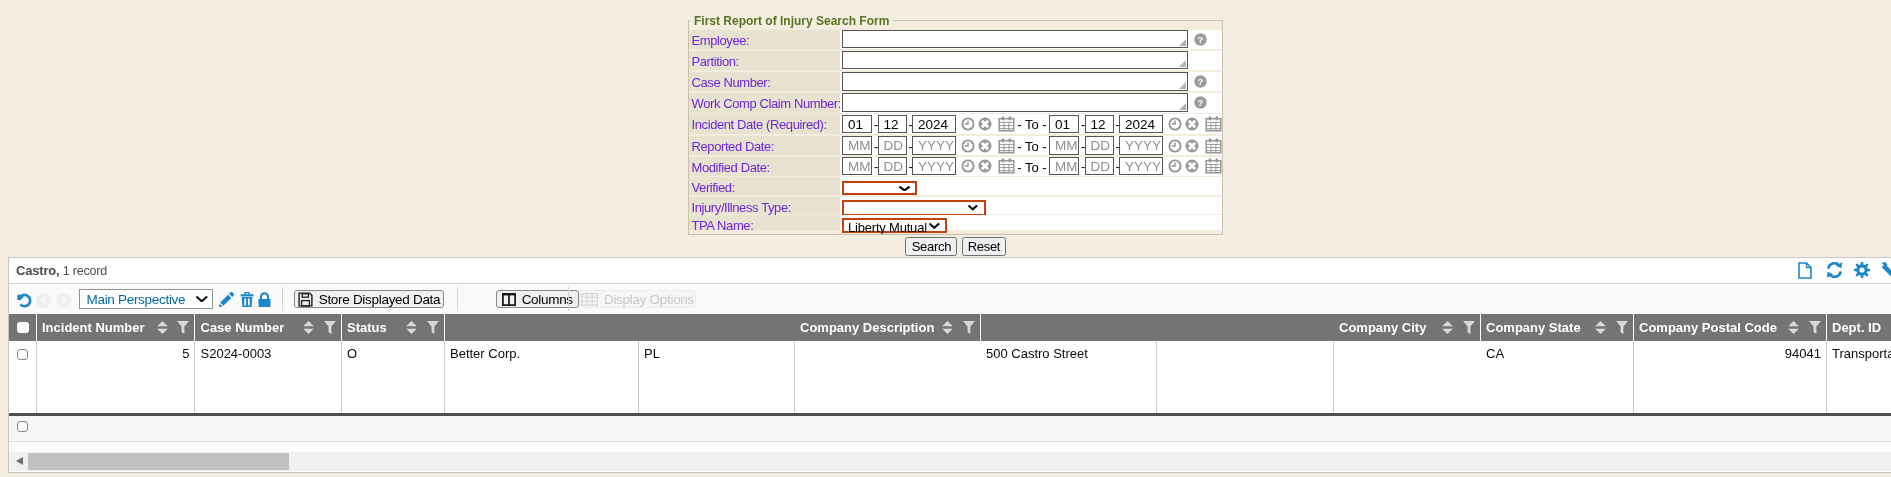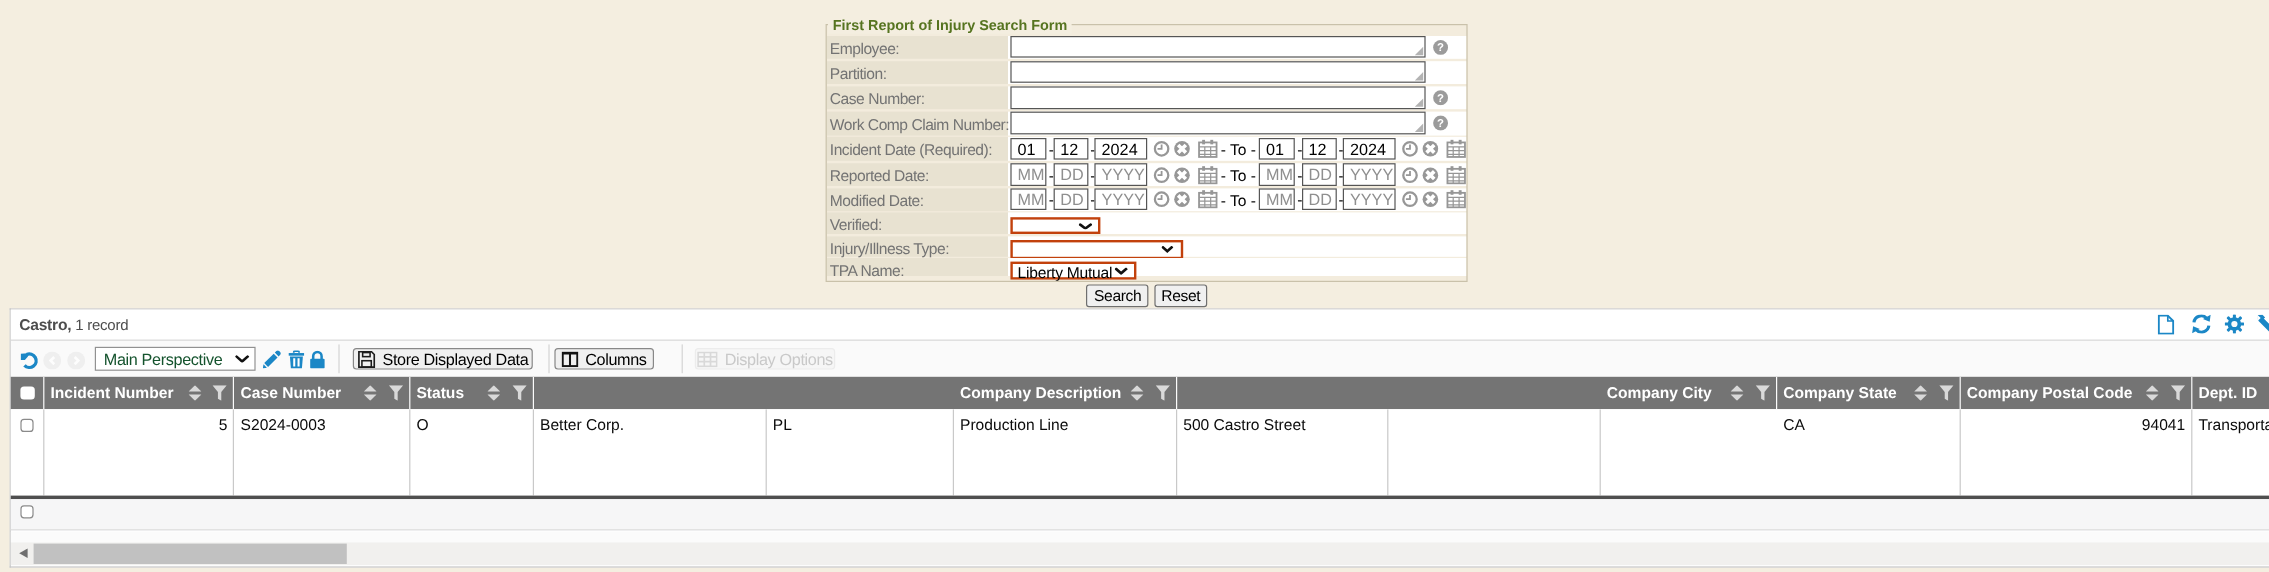--- a/index.html
+++ b/index.html
@@ -1,17 +1,17 @@
 <!DOCTYPE html>
 <html><head><meta charset="utf-8"><style>
 *{margin:0;padding:0;box-sizing:border-box}
 html,body{width:1891px;height:477px;background:#f4eee0;font-family:"Liberation Sans",sans-serif;position:relative;overflow:hidden}
 .a{position:absolute}
 svg{display:block}
-.lbl{font-size:13px;color:#737373;letter-spacing:-0.4px;white-space:nowrap;z-index:2}
+.lbl{font-size:13px;color:#6d28d9;letter-spacing:-0.4px;white-space:nowrap;z-index:2}
 .ta{position:absolute;background:#fff;border:1px solid #555;}
 .grip{position:absolute;right:1px;bottom:1px;width:0;height:0;border-left:7px solid transparent;border-bottom:7px solid #b3b3b3}
 .db{position:absolute;background:#fff;border:1px solid #555;font-size:13.5px;color:#000;padding:1px 0 0 5px;height:18.6px;line-height:16px}
 .ph{color:#8f8f8f}
 .dash{position:absolute;font-size:13px;color:#000}
 .sel{position:absolute;background:#fff;border:2px solid #c2410c;height:17.6px}
 .hcell{position:absolute;top:0;height:100%;border-right:1px solid #fcfcfc;color:#fff;font-size:13px;font-weight:bold;}
 .hcell .t{position:absolute;left:5.5px;top:6px;white-space:nowrap}
 .dcell{position:absolute;top:0;height:100%;border-right:1px solid #c9c9c9;font-size:13px;color:#0b0b0b}
 .dcell .t{position:absolute;top:5px;white-space:nowrap}
@@ -305,21 +305,21 @@
       <circle cx="7.5" cy="7.5" r="7.5" fill="#efefef"></circle>
       <polyline points="9.2,4.5 6.2,7.5 9.2,10.5" fill="none" stroke="#fdfdfd" stroke-width="2.2"></polyline>
     </svg>
   </div>
 <div class="a" style="left:56px;top:292.5px">
     <svg width="15" height="15" viewBox="0 0 15 15" style="">
       <circle cx="7.5" cy="7.5" r="7.5" fill="#efefef"></circle>
       <polyline points="6.2,4.5 9.2,7.5 6.2,10.5" fill="none" stroke="#fdfdfd" stroke-width="2.2"></polyline>
     </svg>
   </div>
-<div class="a" style="left:78.5px;top:289px;width:134px;height:19.5px;background:#fff;border:1px solid #919191;font-size:13.5px;color:#14532d;padding:2px 0 0 7px;letter-spacing:-0.3px">Main Perspective</div>
+<div class="a" style="left:78.5px;top:289px;width:134px;height:19.5px;background:#fff;border:1px solid #919191;font-size:13.5px;color:#0369a1;padding:2px 0 0 7px;letter-spacing:-0.3px">Main Perspective</div>
 <div class="a" style="left:196px;top:295.5px">
     <svg width="11.5" height="6.5" viewBox="0 0 11.5 6.5" style="">
       <polyline points="1.2,1.2 5.75,5.3 10.3,1.2" fill="none" stroke="#111" stroke-width="2.1" stroke-linecap="square"></polyline>
     </svg>
   </div>
 <div class="a" style="left:218.5px;top:292px">
     <svg width="15" height="15" viewBox="0 0 15 15" style="">
       <path d="M1.2 10.6 L9.1 2.7 L12.3 5.9 L4.4 13.8 Z" fill="#1b87c6"></path>
       <path d="M10.0 1.8 L11.3 0.5 A1.6 1.6 0 0 1 13.6 0.5 L14.5 1.4 A1.6 1.6 0 0 1 14.5 3.7 L13.2 5.0 Z" fill="#1b87c6"></path>
       <path d="M0.6 11.6 L3.4 14.4 L0 15 Z" fill="#1b87c6"></path>
@@ -342,21 +342,21 @@
 <div class="vsep" style="left:281.5px;top:286.5px;height:24px"></div>
 <div class="btn" style="left:294px;top:290px;width:150px;height:18px">
     <svg width="15" height="15" viewBox="0 0 15 15" style="">
       <path d="M1.1 1.1 H11.6 L13.9 3.4 V13.9 H1.1 Z" fill="none" stroke="#1c1c1c" stroke-width="1.4"></path>
       <rect x="4.2" y="1.8" width="6.2" height="3.4" fill="none" stroke="#1c1c1c" stroke-width="1.3"></rect>
       <rect x="3.6" y="8.6" width="7.8" height="5.3" fill="none" stroke="#1c1c1c" stroke-width="1.3"></rect>
     </svg>
     <span>Store Displayed Data</span>
   </div>
 <div class="vsep" style="left:456.5px;top:286.5px;height:24px"></div>
-<div class="btn" style="left:462px;top:290px;width:82.5px;height:18px">
+<div class="btn" style="left:496px;top:290px;width:82.5px;height:18px">
     <svg width="14" height="13" viewBox="0 0 14 13" style="">
       <rect x="0.9" y="0.9" width="12.2" height="11.2" fill="none" stroke="#141414" stroke-width="1.7"></rect>
       <path d="M7 0.9 V12.1" stroke="#141414" stroke-width="1.7"></path>
       <path d="M0.9 1.4 H13.1" stroke="#141414" stroke-width="2"></path>
     </svg>
     <span>Columns</span>
   </div>
 <div class="vsep" style="left:567.5px;top:286.5px;height:24px"></div>
 <div class="btn" style="left:579px;top:290px;width:117px;height:18px;background:#f6f6f6;border-color:#ececec;color:#c9c9c9">
     <svg width="17" height="13" viewBox="0 0 17 13" style="">
@@ -481,23 +481,20 @@
 <span class="t" style="left:5.5px">S2024-0003</span>
 </div>
 <div class="dcell" style="left:332.5px;width:103.0px">
 <span class="t" style="left:5.5px">O</span>
 </div>
 <div class="dcell" style="left:435.5px;width:194.0px">
 <span class="t" style="left:5.5px">Better Corp.</span>
 </div>
 <div class="dcell" style="left:629.5px;width:156.0px">
 <span class="t" style="left:5.5px">PL</span>
-</div>
-<div class="dcell" style="left:785.5px;width:186.0px">
-<span class="t" style="left:5.5px">Production Line</span>
 </div>
 <div class="dcell" style="left:971.5px;width:176.5px">
 <span class="t" style="left:5.5px">500 Castro Street</span>
 </div>
 <div class="dcell" style="left:1148px;width:176.5px">
 </div>
 <div class="dcell" style="left:1471.5px;width:153.0px">
 <span class="t" style="left:5.5px">CA</span>
 </div>
 <div class="dcell" style="left:1624.5px;width:193.0px">

